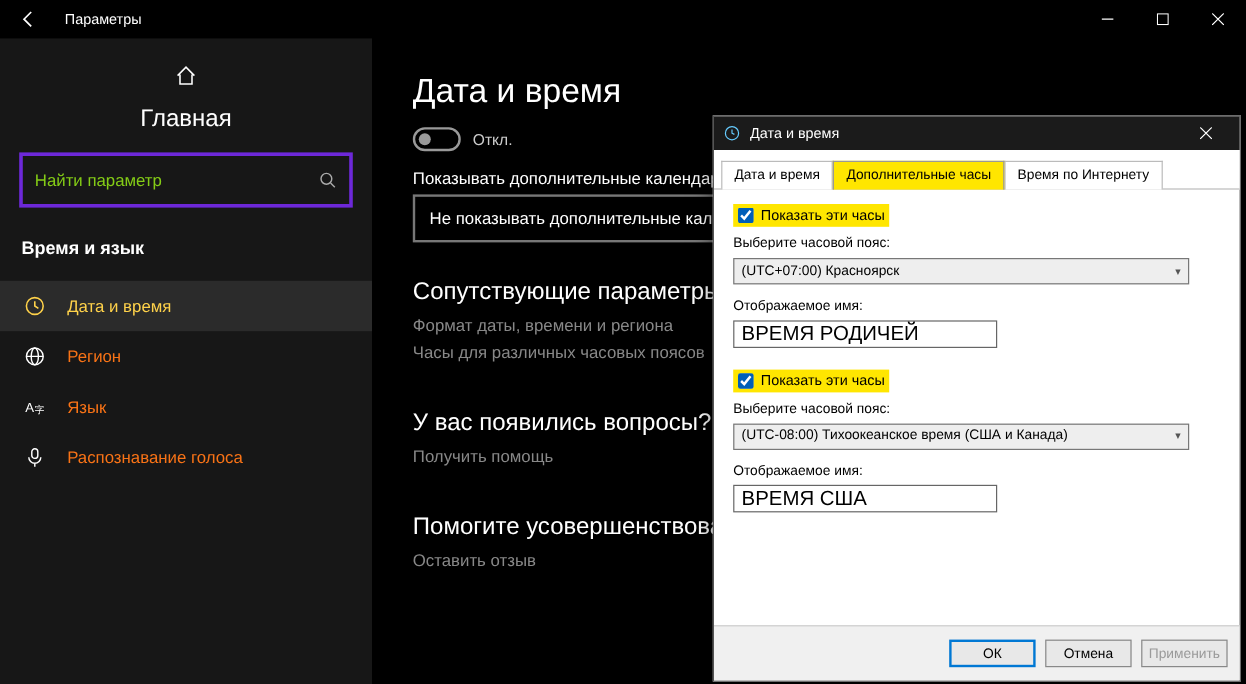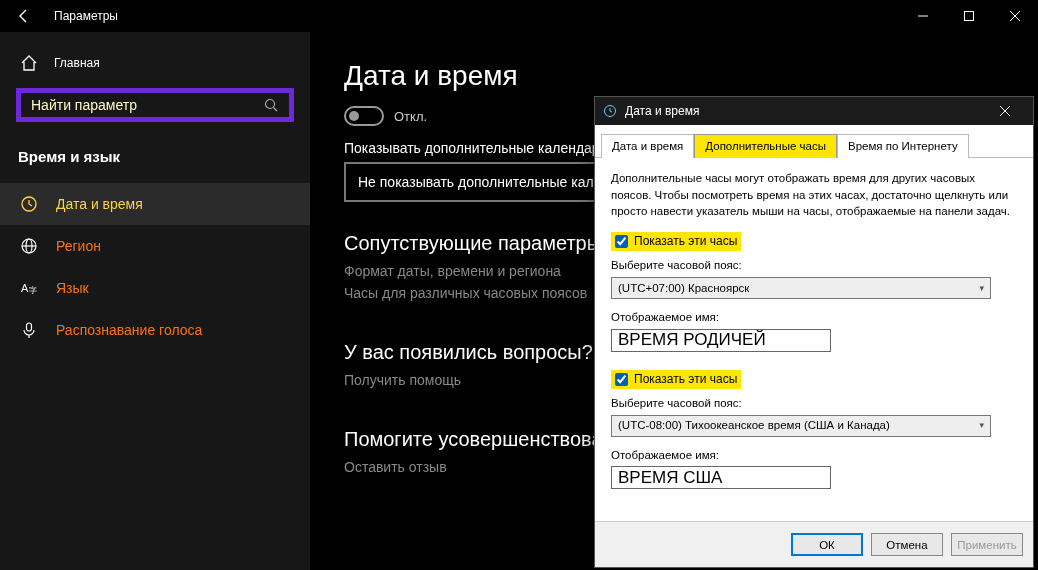--- a/index.html
+++ b/index.html
@@ -9,22 +9,22 @@
 .titlebar { height: 32px; display: flex; align-items: center; background: #000; }
 .titlebar .back { width: 48px; display: flex; align-items: center; justify-content: center; height: 100%; }
 .titlebar .title { font-size: 12px; color: #fff; padding-left: 6px; }
 .titlebar .winctrls { margin-left: auto; display: flex; }
 .titlebar .winctrls div { width: 46px; height: 32px; display: flex; align-items: center; justify-content: center; }
 
 .layout { display: flex; height: calc(100% - 32px); }
 
 
 .sidebar { width: 310px; background: #171717; display: flex; flex-direction: column; padding-top: 12px; }
-.home-row { display: flex; align-items: center; gap: 16px; padding: 10px 20px; font-size: 12px; }
-.search-box { margin: 6px 16px 12px; height: 34px; border: 5px solid #6d28d9; display: flex; align-items: center; justify-content: space-between; padding: 0 10px; font-size: 14px; color: #fef9c3; }
+.home-row { display: flex; align-items: center; gap: 16px; padding: 10px 36px; font-size: 20px; flex-direction: column; }
+.search-box { margin: 6px 16px 12px; height: 46px; border: 3px solid #6d28d9; display: flex; align-items: center; justify-content: space-between; padding: 0 10px; font-size: 14px; color: #84cc16; }
 .cat-title { font-size: 15px; font-weight: 700; padding: 14px 18px 18px; }
 .nav { display: flex; flex-direction: column; }
 .nav-item { display: flex; align-items: center; gap: 18px; padding: 12px 20px; font-size: 14px; color: #f97316; }
 .nav-item.active { background: #2b2b2b; color: #ffd24a; }
 .nav-item.active .nav-ico svg { stroke: #ffd24a; fill: #ffd24a; }
 .nav-ico { width: 18px; height: 18px; display: inline-flex; align-items: center; justify-content: center; }
 
 
 .main { flex: 1; padding: 28px 34px; overflow: hidden; position: relative; }
 .main h1 { font-size: 28px; font-weight: 400; margin-bottom: 14px; }
@@ -204,21 +204,20 @@
           <path d="M0 0 L10 10 M10 0 L0 10" stroke="#fff" stroke-width="1"></path>
         </svg>
       </div>
   </div>
   <div class="dlg-tabs">
     <div class="dlg-tab inactive">Дата и время</div>
     <div class="dlg-tab active">Дополнительные часы</div>
     <div class="dlg-tab inactive">Время по Интернету</div>
   </div>
   <div class="dlg-body">
-    <p class="desc">Дополнительные часы могут отображать время для других часовых поясов. Чтобы посмотреть время на этих часах, достаточно щелкнуть или просто навести указатель мыши на часы, отображаемые на панели задач.</p>
 
     <div class="clock-grp">
       <label class="checkrow">
         <input type="checkbox" checked="" style="">
         <span>Показать эти часы</span>
       </label>
       <div class="fld-label">Выберите часовой пояс:</div>
       <div class="combo">
         <span>(UTC+07:00) Красноярск</span>
         <span class="chv">▾</span>

